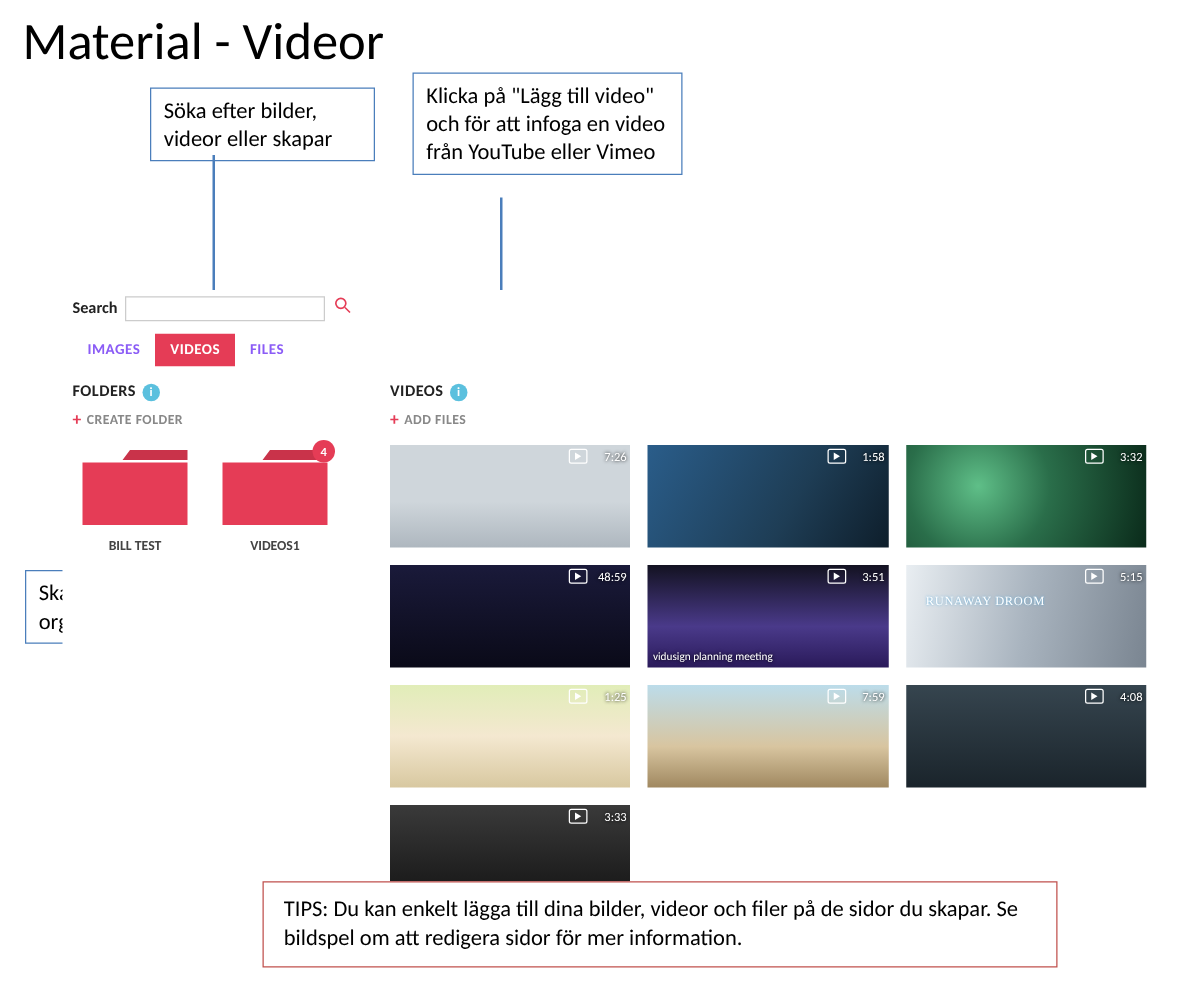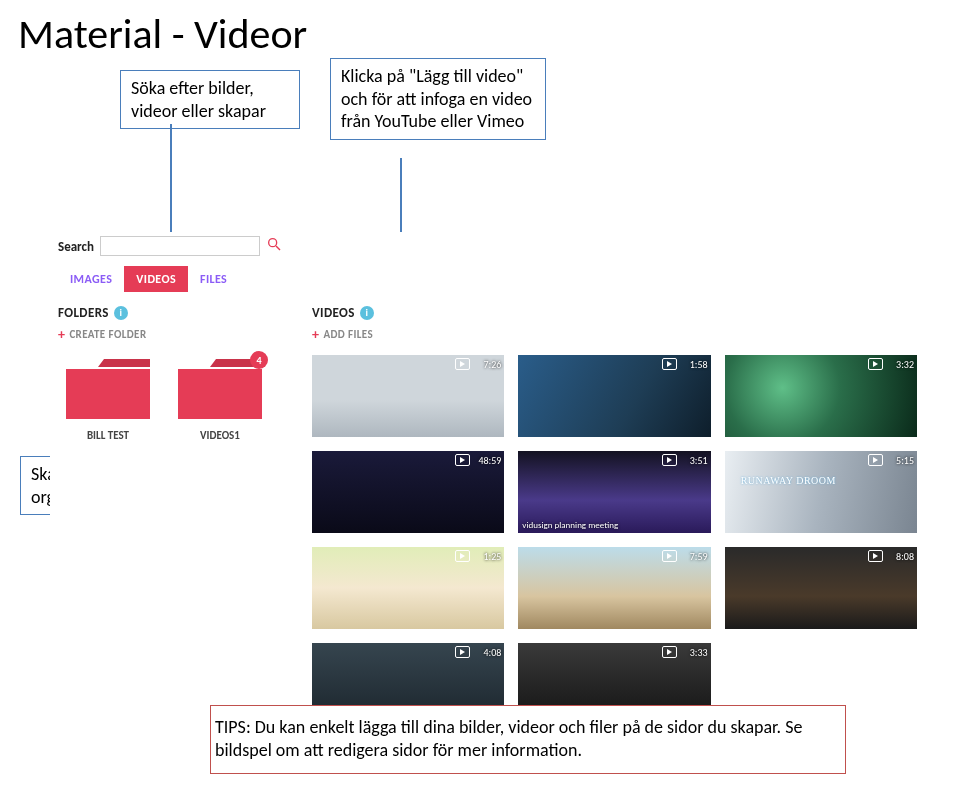--- a/index.html
+++ b/index.html
@@ -39,21 +39,21 @@
   .folder-badge { position: absolute; top: -4px; right: -2px; width: 18px; height: 18px; border-radius: 50%; background: #e53c56; color: #fff; font-size: 10px; font-weight: 700; display: flex; align-items: center; justify-content: center; }
   .folder-label { font-size: 11px; color: #444; font-weight: 600; }
   
   .video-grid { display: grid; grid-template-columns: repeat(3, 1fr); gap: 14px; }
   .thumb { position: relative; height: 82px; background: #333; overflow: hidden; border-radius: 0; }
   .thumb-time { position: absolute; top: 3px; right: 3px; font-size: 10px; color: #fff; text-shadow: 0 0 3px #000; }
   .thumb-play { position: absolute; top: 3px; right: 34px; width: 15px; height: 12px; border: 1px solid #fff; border-radius: 2px; display: flex; align-items: center; justify-content: center; }
   .thumb-play::after { content: ""; border-left: 5px solid #fff; border-top: 3px solid transparent; border-bottom: 3px solid transparent; }
   .thumb-title { position: absolute; bottom: 3px; left: 4px; font-size: 9px; color: #fff; text-shadow: 0 0 3px #000; }
   
-  .tips-box { position: absolute; left: 210px; top: 705px; width: 636px; border: 1.5px solid #c0504d; background: #fff; padding: 10px 4px; font-size: 18px; line-height: 1.3; color: #000; }
+  .tips-box { position: absolute; left: 210px; top: 705px; width: 636px; border: 1.5px solid #c0504d; background: #fff; padding: 10px 16px; font-size: 18px; line-height: 1.3; color: #000; }
   
   
   .bg1 { background: linear-gradient(180deg,#cfd6db 0%,#cfd6db 55%,#aeb7bf 100%); }
   .bg2 { background: linear-gradient(120deg,#2a5d8a 0%,#1e3d55 60%,#0e1e2b 100%); }
   .bg3 { background: radial-gradient(circle at 30% 40%,#5fbf88 0%,#2a6e4a 40%,#0a2a1a 100%); }
   .bg4 { background: linear-gradient(180deg,#1a1a3a 0%,#0a0a18 100%); }
   .bg5 { background: linear-gradient(180deg,#131221 0%,#4a3a8a 60%,#2a1a5a 100%); }
   .bg6 { background: linear-gradient(100deg,#e9eef2 0%,#a9b4bf 50%,#7a8591 100%); }
   .bg7 { background: linear-gradient(180deg,#e1edb8 0%,#f4e8d0 50%,#d8c8a0 100%); }
   .bg8 { background: linear-gradient(180deg,#7bb4cf 0%,#cfd7d0 60%,#6b6b6b 100%); }
@@ -174,24 +174,20 @@
             <span class="runaway">RUNAWAY DROOM</span>
           </div>
           <div class="thumb bg7">
             <span class="thumb-play"></span>
             <span class="thumb-time">1:25</span>
           </div>
           <div class="thumb bg9">
             <span class="thumb-play"></span>
             <span class="thumb-time">7:59</span>
           </div>
-          <div class="thumb bg10">
-            <span class="thumb-play"></span>
-            <span class="thumb-time">8:08</span>
-          </div>
           <div class="thumb bg11">
             <span class="thumb-play"></span>
             <span class="thumb-time">4:08</span>
           </div>
           <div class="thumb bg12">
             <span class="thumb-play"></span>
             <span class="thumb-time">3:33</span>
           </div>
         </div>
     </div>

